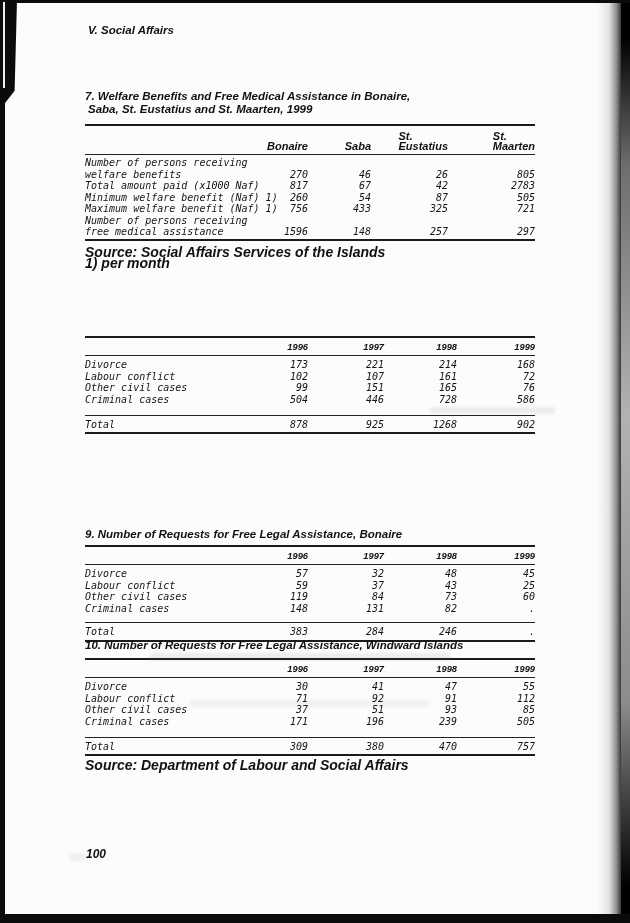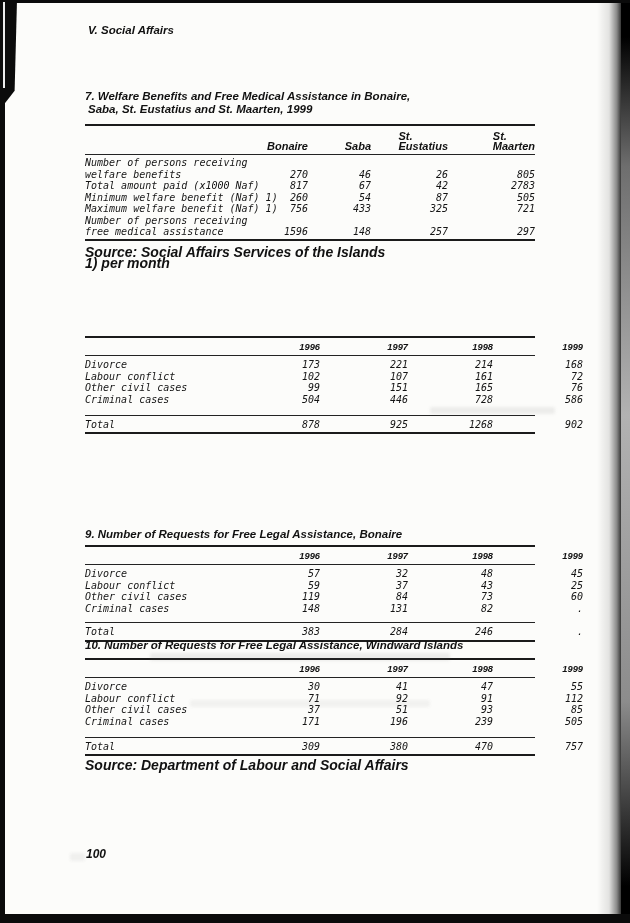--- a/index.html
+++ b/index.html
@@ -28,21 +28,21 @@
   #t9{top:482px;height:120px;margin-top:46px;}
   #t10{top:639px;height:140px;}
   .abs{position:absolute;left:0;right:0;}
   .t-title{font-weight:700;font-size:11.5px;line-height:13px;color:#111;white-space:nowrap;}
   .t-title.ind{padding-left:3px;}
   .rule{position:absolute;left:0;right:0;height:1px;background:#232323;}
   .rule.thick{height:2px;background:#1b1b1b;}
 
   .grid{display:grid;}
   .g7{grid-template-columns:163px 60px 63px 77px 87px;}
-  .gL{grid-template-columns:163px 60px 76px 73px 78px;gap:12px;}
+  .gL{grid-template-columns:163px 60px 76px 73px 78px;}
   .trow{display:grid;font-family:"DejaVu Sans Mono",monospace;font-size:10px;line-height:11.5px;color:#141414;}
   .trow .lbl{white-space:nowrap;overflow:visible;}
   .trow .num{text-align:right;white-space:nowrap;}
   .years-row{height:13px;}
   .years-row .num{font-family:"Liberation Sans",sans-serif;font-weight:700;font-size:9.3px;line-height:13px;text-align:right;color:#111;}
   .head-row{height:26px;}
   .hcell{display:flex;justify-content:flex-end;align-items:flex-end;padding-bottom:2px;}
   .hblk{text-align:left;font-weight:700;font-size:11px;line-height:10px;color:#111;white-space:nowrap;}
   .src{font-weight:700;font-size:14px;line-height:11px;color:#111;white-space:nowrap;}
 

